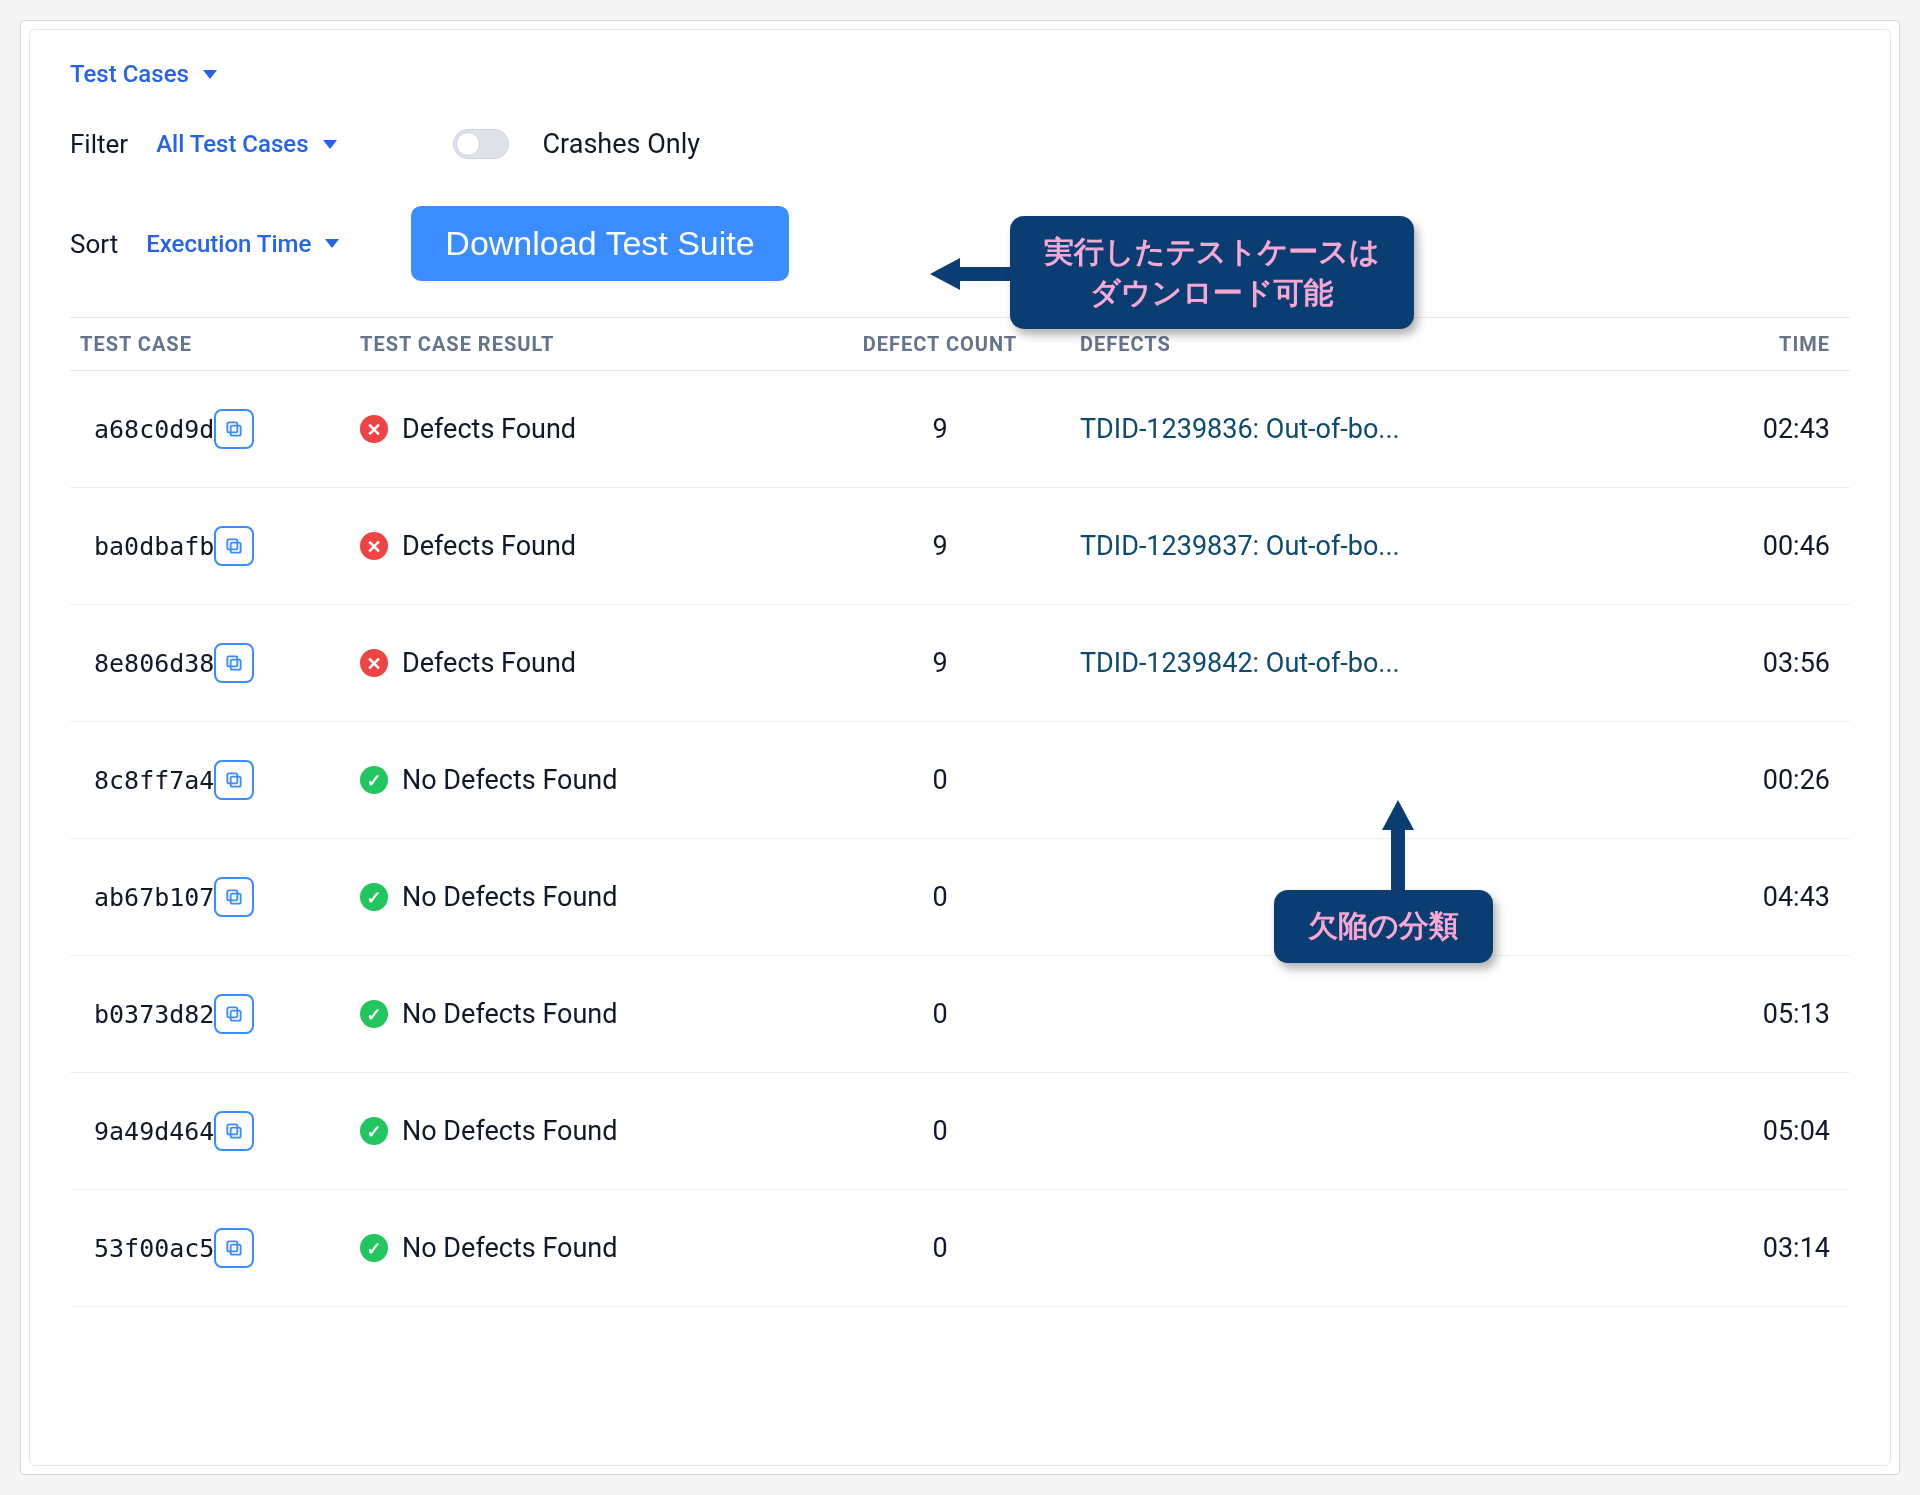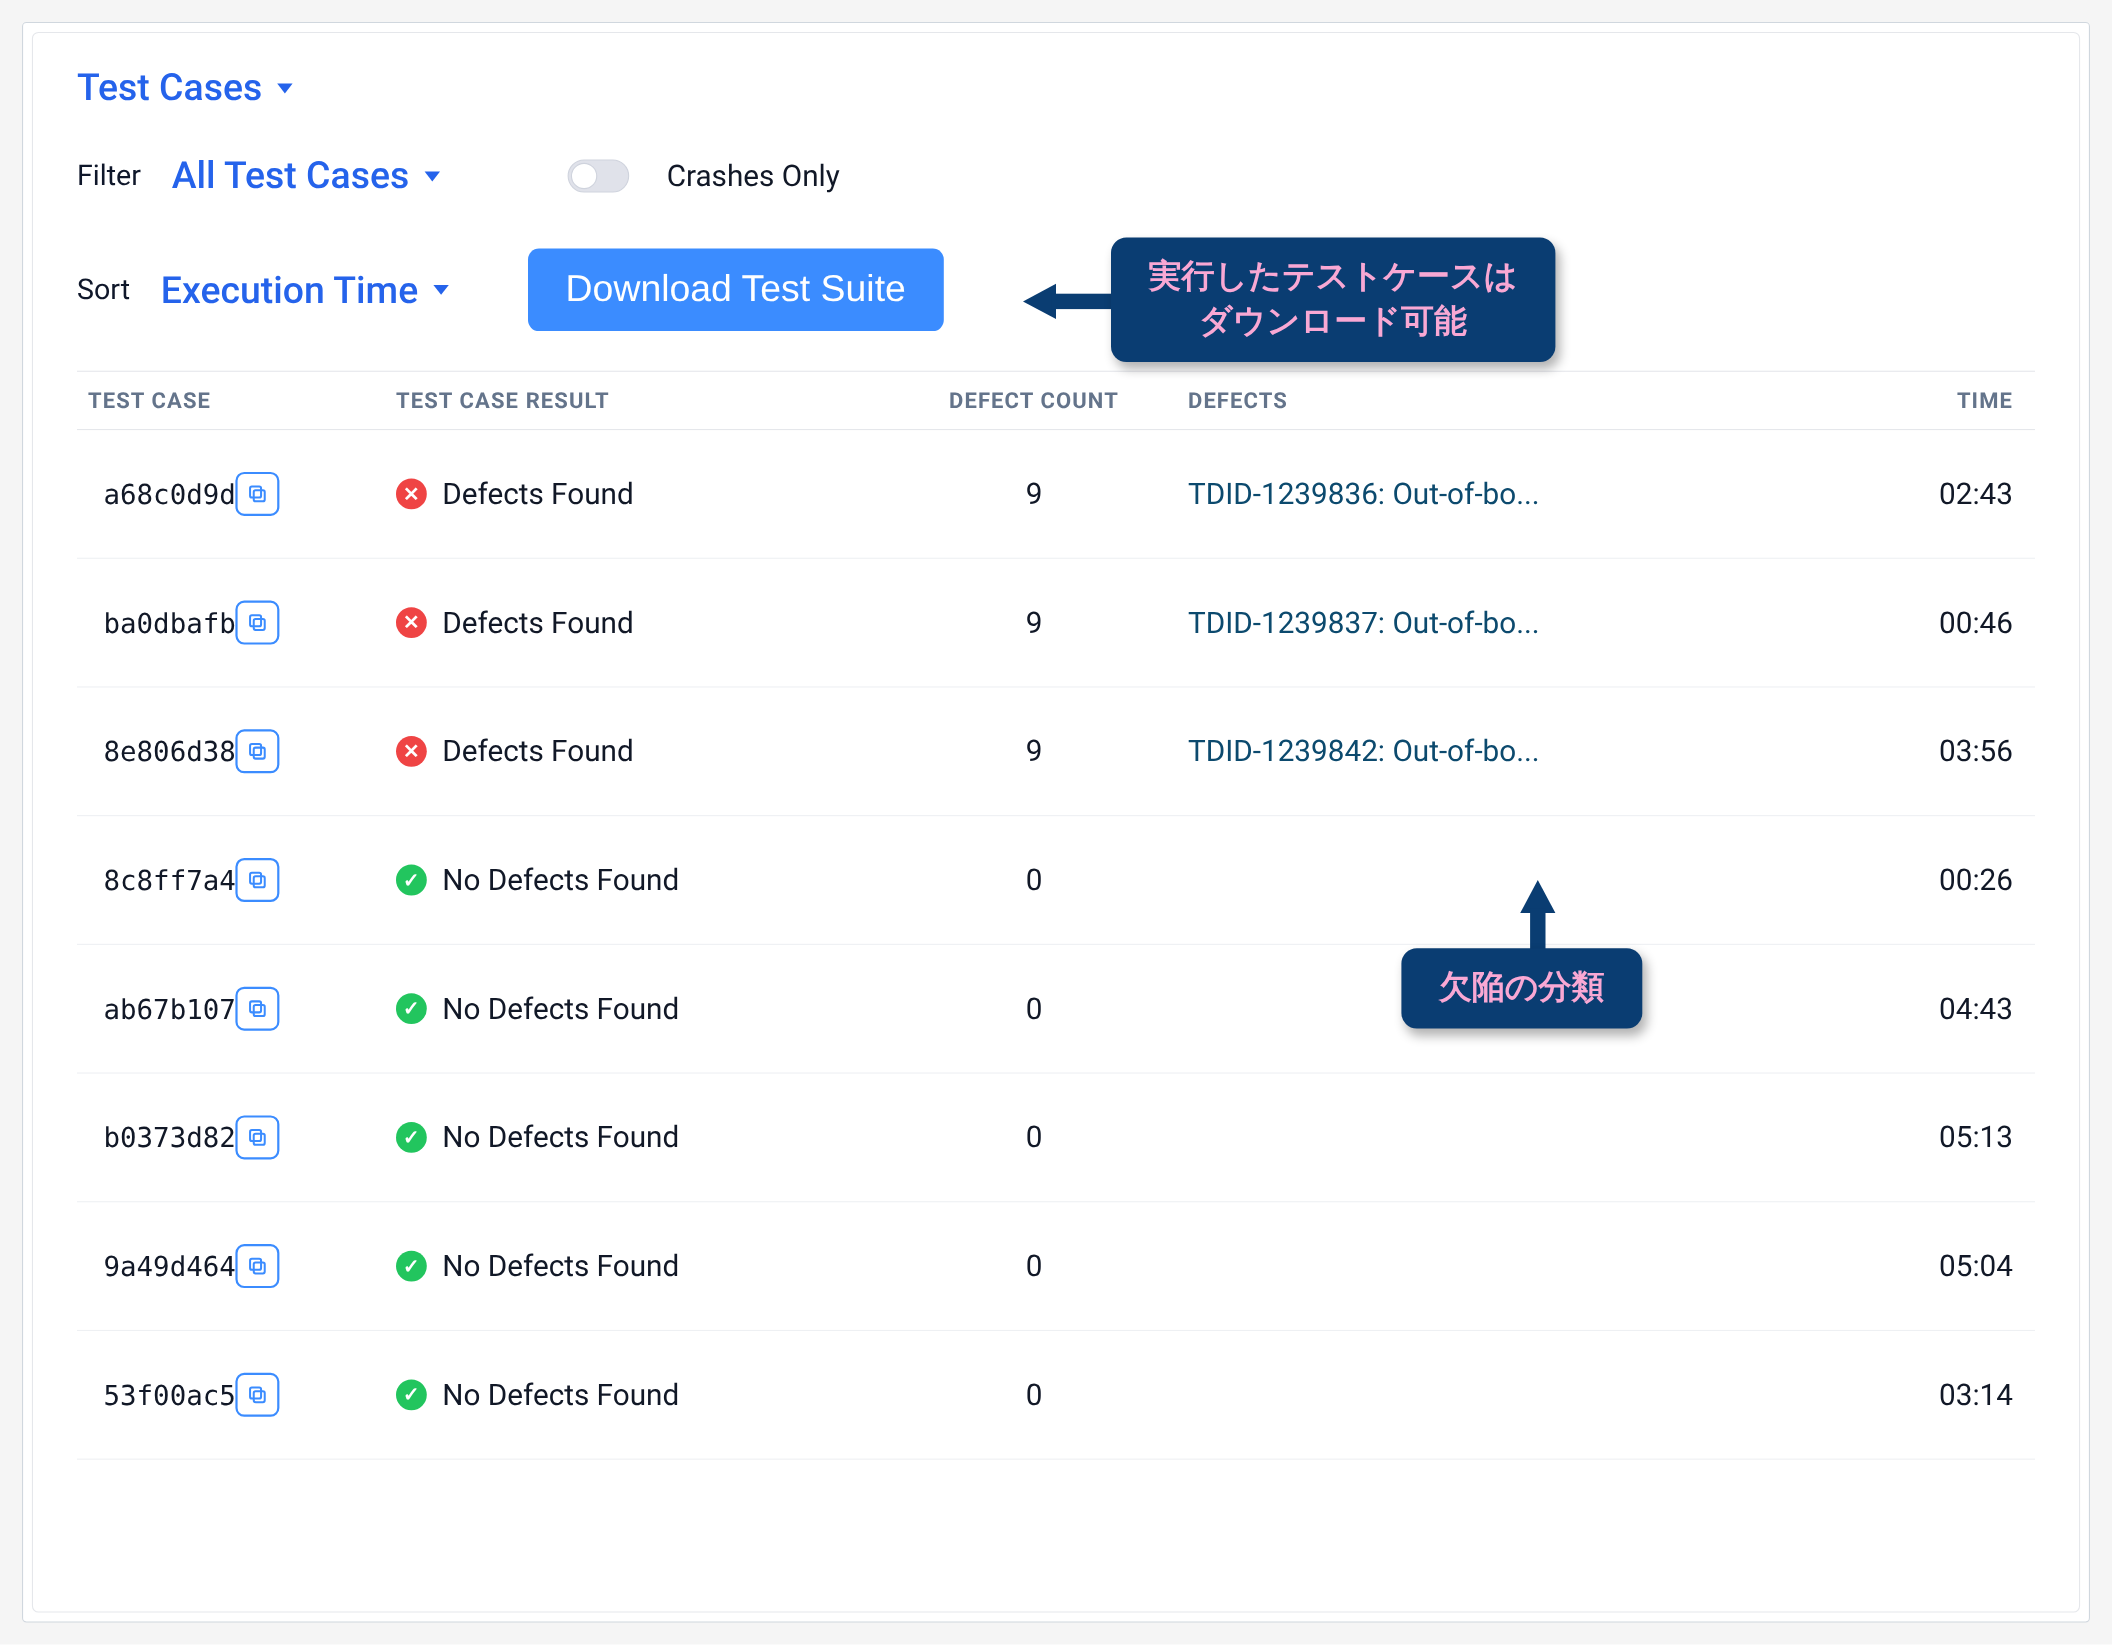--- a/index.html
+++ b/index.html
@@ -20,21 +20,21 @@
 .panel {
   background: #fff;
   border: 1px solid #e5e7eb;
   border-radius: 6px;
   padding: 30px 40px;
   height: 100%;
   position: relative;
 }
 .dropdown-link {
   color: #2563eb;
-  font-size: 34px;
+  font-size: 24px;
   font-weight: 500;
   display: inline-flex;
   align-items: center;
   gap: 14px;
   cursor: pointer;
 }
 .caret-down {
   width: 0; height: 0;
   border-left: 7px solid transparent;
   border-right: 7px solid transparent;
@@ -392,16 +392,16 @@
 
     
     <div class="arrow-left" style="top:228px; left:900px;"></div>
     <div class="arrow-shaft-h" style="top:237px; left:926px; width:60px;"></div>
     <div class="callout" style="top:186px; left:980px; white-space:pre-line;">実行したテストケースは
 ダウンロード可能</div>
 
     
     <div class="arrow-up" style="top:770px; left:1352px;"></div>
     <div class="arrow-shaft-v" style="top:796px; left:1361px; height:70px;"></div>
-    <div class="callout" style="top:832px; left:1244px;">欠陥の分類</div>
+    <div class="callout" style="top:860px; left:1244px;">欠陥の分類</div>
 
   </div>
 </div>
 
 </body></html>

